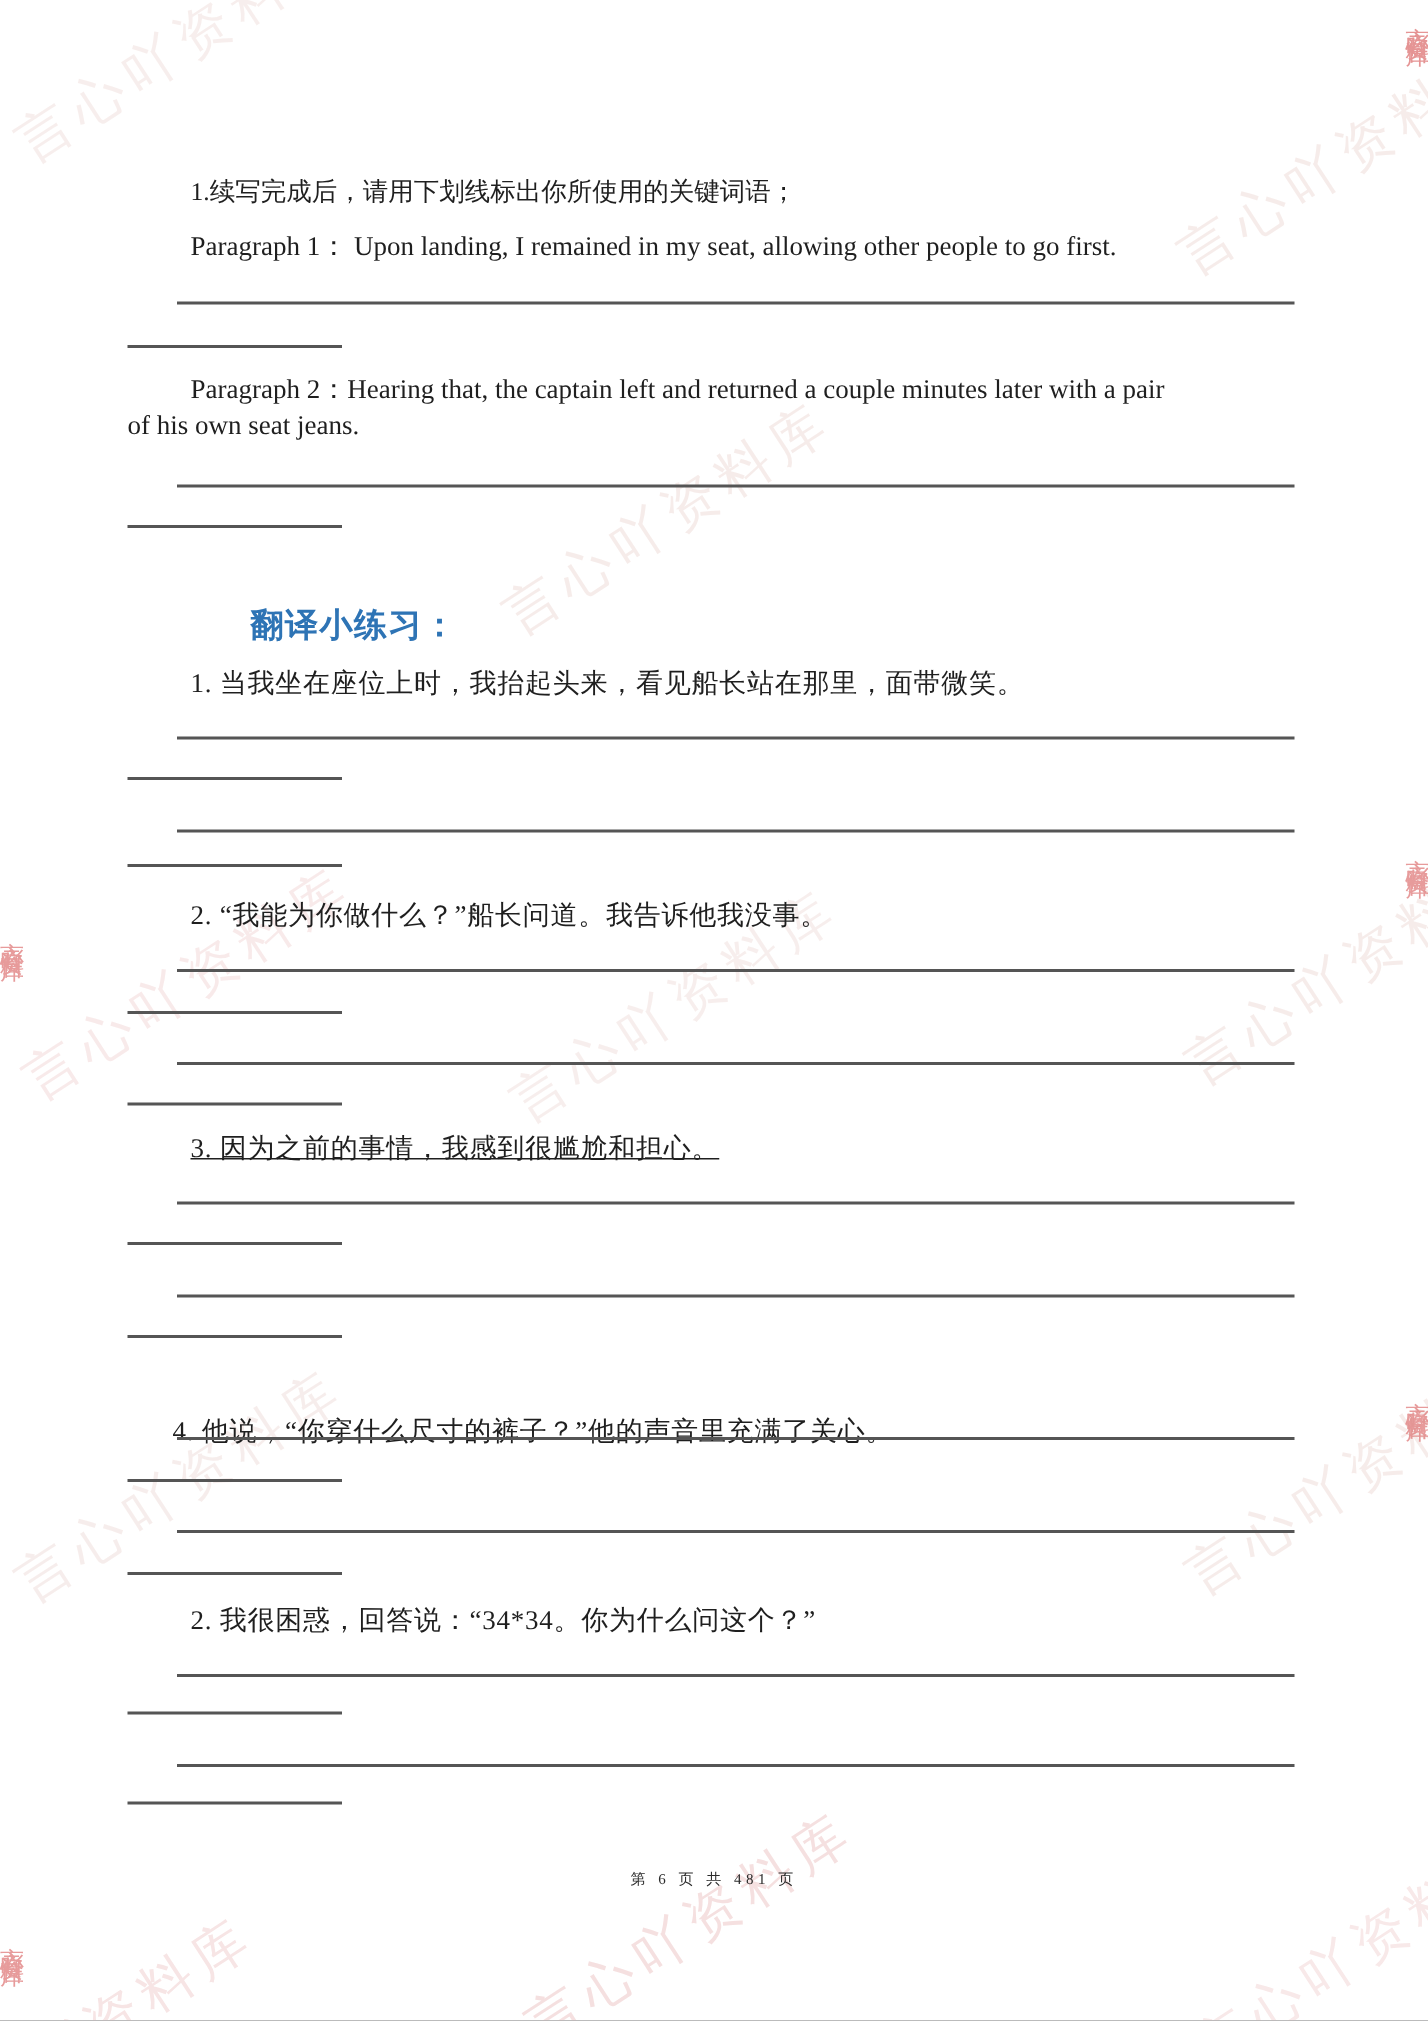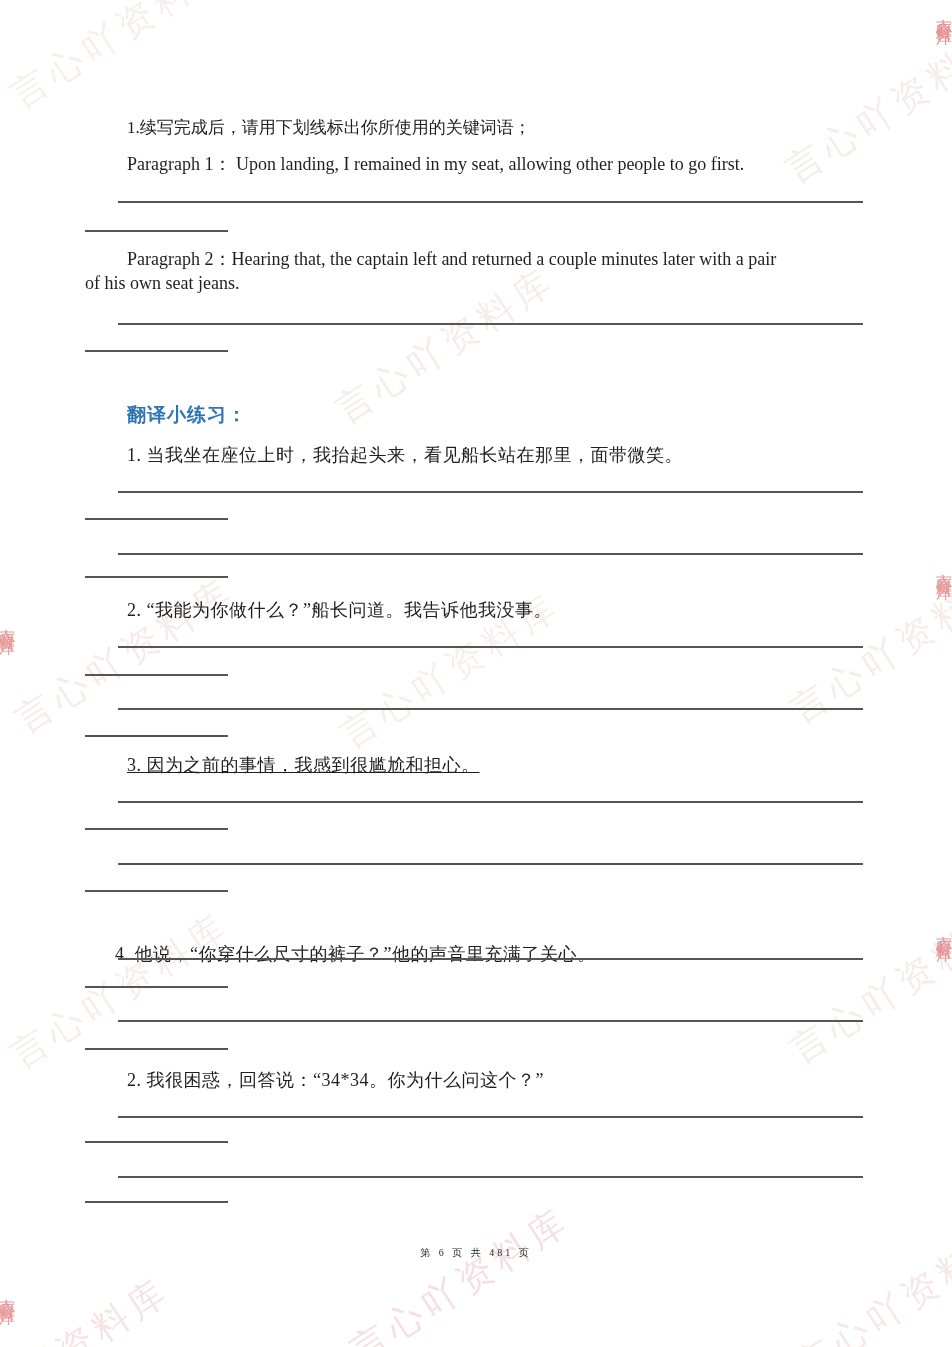--- a/index.html
+++ b/index.html
@@ -11,23 +11,24 @@
     background: #ffffff;
     overflow: hidden;
     font-family: "Liberation Serif", "DejaVu Serif", serif;
     color: #1f1f1f;
   }
   .abs { position: absolute; white-space: nowrap; }
   .cn { font-size: 18px; letter-spacing: 0.5px; }
   .cn-small { font-size: 17px; }
   .en { font-size: 18px; }
   .section-heading {
-    font-size: 19px;
+    font-size: 22px;
     font-weight: bold;
     letter-spacing: 1px;
+    margin-left: 40px;
   }
   .answer-line-long {
     position: absolute;
     left: 118px;
     width: 745px;
     height: 2px;
     background: #555555;
   }
   .answer-line-short {
     position: absolute;

